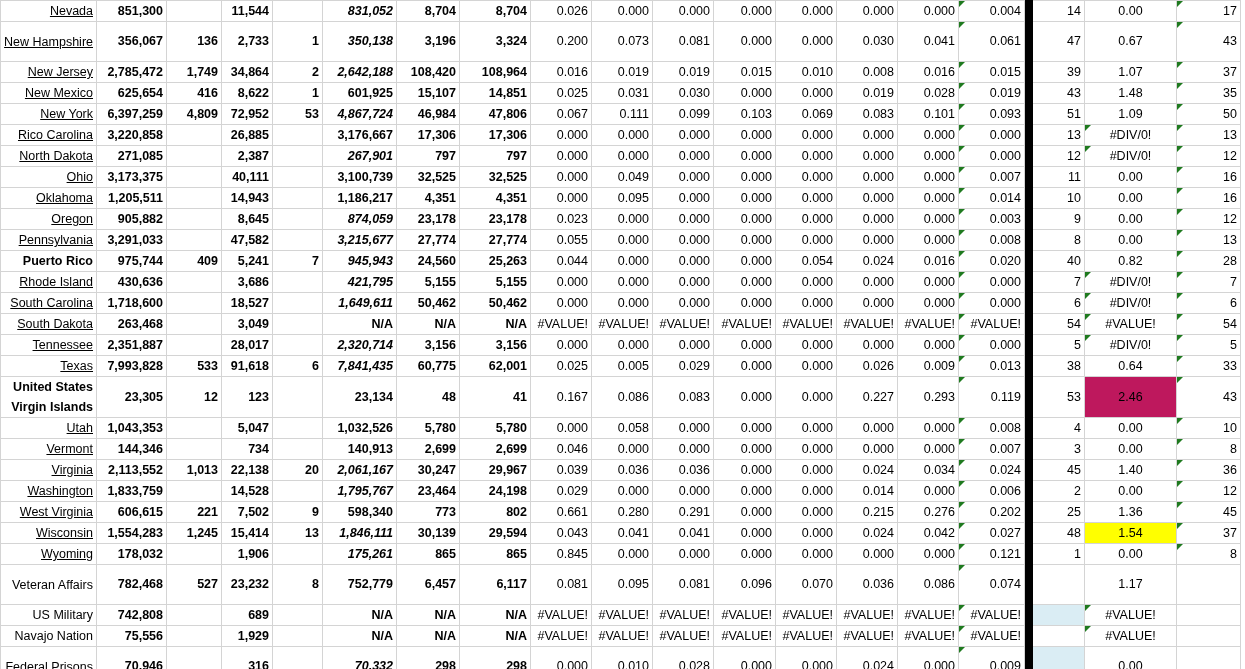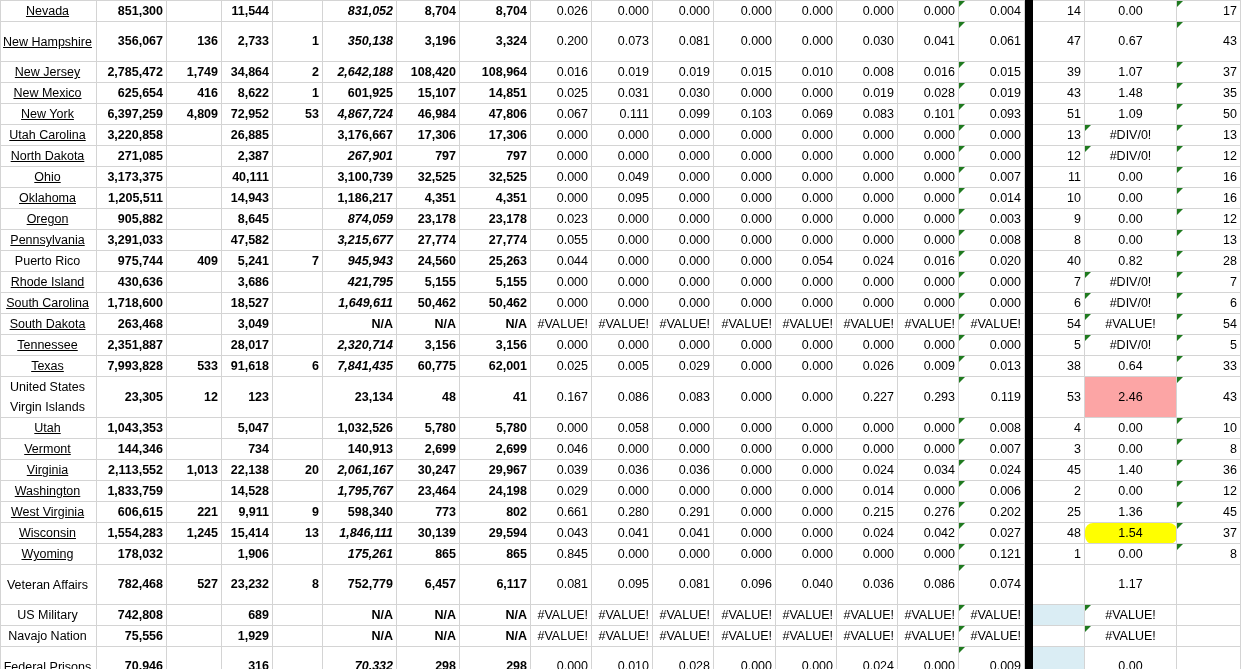--- a/index.html
+++ b/index.html
@@ -2,29 +2,29 @@
 <html><head>
 <meta charset="utf-8">
 <style>
   html, body { margin:0; padding:0; background:#ffffff; }
   body { width:1245px; height:669px; overflow:hidden; position:relative;
          font-family:"Liberation Sans", "DejaVu Sans", sans-serif; font-size:12.5px; color:#000; }
   table { border-collapse:collapse; table-layout:fixed; position:absolute; left:0; top:0; }
   td { border:1px solid #d4d4d4; padding:0 3px; white-space:nowrap; overflow:visible;
        position:relative; text-align:right; height:19px; line-height:19px; }
   tr.tall td { height:39px; }
-  td.name { text-align:center; padding-left:1px; white-space:normal; line-height:20px; }
+  td.name { text-align:right; padding-left:1px; white-space:normal; line-height:20px; }
   td.name a { color:#000; text-decoration:underline; }
-  td.bold-name { font-weight:normal; }
+  td.bold-name { font-weight:bold; }
   td.b { font-weight:bold; }
   td.i { font-style:italic; font-weight:bold; }
   td.c { text-align:center;margin-left:45px; }
   td.sep { background:#000; border-color:#000; padding:0; }
-  td.pink { background:#fca5a5; }
-  td.yellow { background:#ffff00;border-radius:8px; }
+  td.pink { background:#be185d; }
+  td.yellow { background:#ffff00; }
   td.lblue { background:#daedf4; }
   .tri { position:absolute; left:0; top:0; width:0; height:0;
          border-top:6px solid #1f7a1f; border-right:6px solid transparent; }
 </style>
 </head>
 <body>
 
 <table>
   <colgroup>
     <col style="width:96px">
@@ -153,21 +153,21 @@
         <td class="">0.069</td>
         <td class="">0.083</td>
         <td class="">0.101</td>
         <td class="">0.093<span class="tri"></span></td>
         <td class="sep"></td>
         <td class="">51</td>
         <td class="c">1.09</td>
         <td class="">50<span class="tri"></span></td>
       </tr>
       <tr>
-        <td class="name"><a>Utah Carolina</a></td>
+        <td class="name"><a>Rico Carolina</a></td>
         <td class="b">3,220,858</td>
         <td class="b"></td>
         <td class="b">26,885</td>
         <td class="b"></td>
         <td class="b">3,176,667</td>
         <td class="b">17,306</td>
         <td class="b">17,306</td>
         <td class="">0.000</td>
         <td class="">0.000</td>
         <td class="">0.000</td>
@@ -530,21 +530,21 @@
         <td class="">0.006<span class="tri"></span></td>
         <td class="sep"></td>
         <td class="">2</td>
         <td class="c">0.00</td>
         <td class="">12<span class="tri"></span></td>
       </tr>
       <tr>
         <td class="name"><a>West Virginia</a></td>
         <td class="b">606,615</td>
         <td class="b">221</td>
-        <td class="b">9,911</td>
+        <td class="b">7,502</td>
         <td class="b">9</td>
         <td class="b">598,340</td>
         <td class="b">773</td>
         <td class="b">802</td>
         <td class="">0.661</td>
         <td class="">0.280</td>
         <td class="">0.291</td>
         <td class="">0.000</td>
         <td class="">0.000</td>
         <td class="">0.215</td>
@@ -605,21 +605,21 @@
         <td class="b">527</td>
         <td class="b">23,232</td>
         <td class="b">8</td>
         <td class="b">752,779</td>
         <td class="b">6,457</td>
         <td class="b">6,117</td>
         <td class="">0.081</td>
         <td class="">0.095</td>
         <td class="">0.081</td>
         <td class="">0.096</td>
-        <td class="">0.040</td>
+        <td class="">0.070</td>
         <td class="">0.036</td>
         <td class="">0.086</td>
         <td class="">0.074<span class="tri"></span></td>
         <td class="sep"></td>
         <td class=""></td>
         <td class="c">1.17</td>
         <td class=""></td>
       </tr>
       <tr>
         <td class="name"><span>US Military</span></td>

